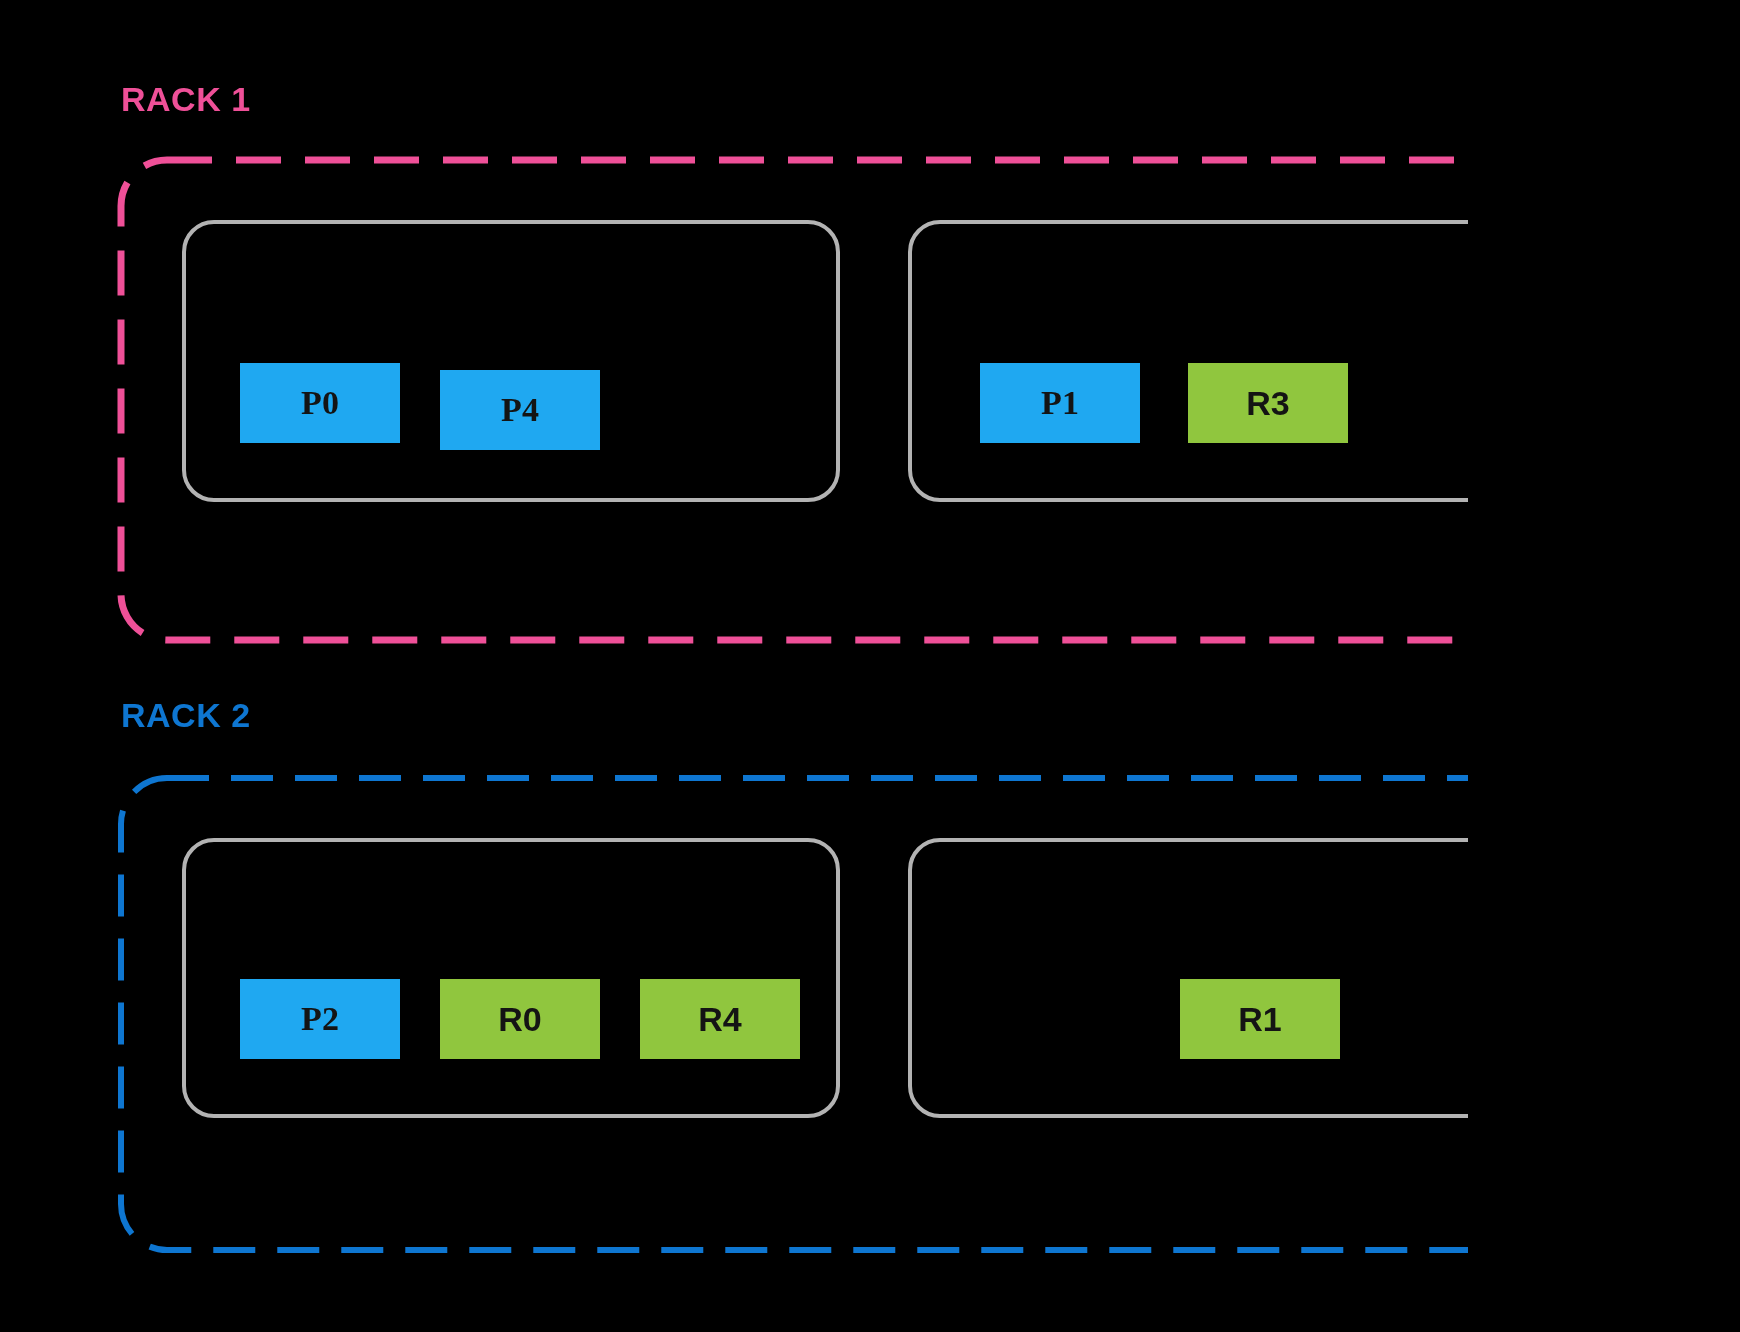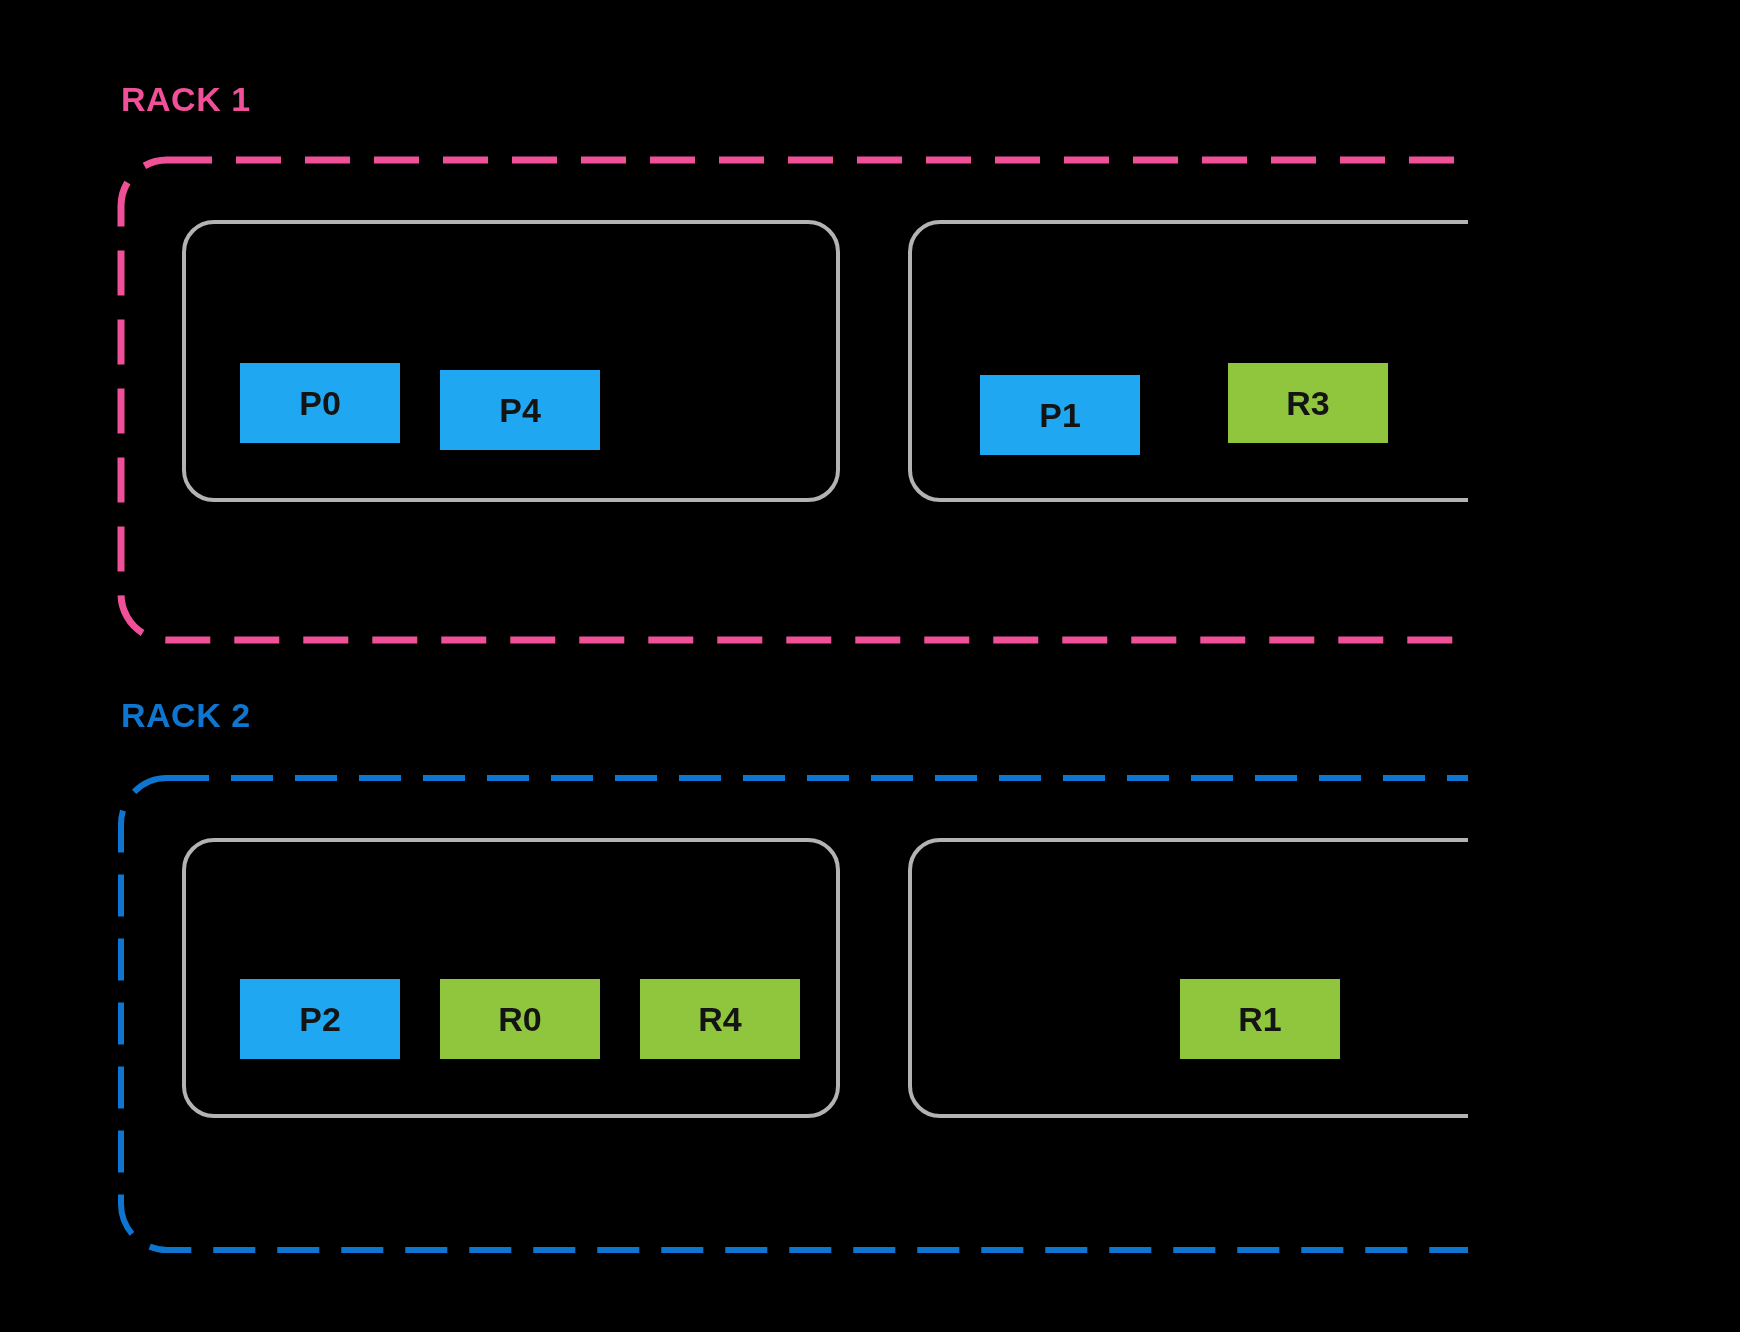--- a/index.html
+++ b/index.html
@@ -58,42 +58,42 @@
     position: absolute;
     width: 160px;
     height: 80px;
     display: flex;
     align-items: center;
     justify-content: center;
     font-weight: 700;
     font-size: 34px;
     color: var(--slot-text, #141414);
   }
-  .slot.primary { background: var(--primary-fill, #1FA8F1); }
+  .slot.primary { background: var(--primary-fill, #1FA8F1); font-family: Liberation Serif, serif; }
   .slot.replica { background: var(--replica-fill, #90C63E); }
 </style>
 </head>
 <body>
 
 <div class="stage">
 
   <div class="rack-label rack1">RACK 1</div>
 
   <svg class="rack-outline" style="left:117px; top:156px;" width="1546" height="488" aria-hidden="true">
     <rect class="outline-rack1" x="4" y="4" width="1538" height="480" rx="46"></rect>
   </svg>
 
   <div class="host" style="left:182px; top:220px; width:658px; height:282px;"></div>
   <div class="host" style="left:908px; top:220px; width:691px; height:282px;"></div>
 
   <div class="slot primary" style="left:240px; top:363px;">P0</div>
   <div class="slot primary" style="left:440px; top:370px;">P4</div>
 
-  <div class="slot primary" style="left:980px; top:363px;margin-top:12px;">P1</div>
-  <div class="slot replica" style="left:1228px; top:363px;">R3</div>
+  <div class="slot primary" style="left:980px; top:363px;">P1</div>
+  <div class="slot replica" style="left:1188px; top:363px;">R3</div>
 
   <div class="rack-label rack2">RACK 2</div>
 
   <svg class="rack-outline" style="left:117px; top:774px;" width="1546" height="482" aria-hidden="true">
     <rect class="outline-rack2" x="4" y="4" width="1538" height="472" rx="46"></rect>
   </svg>
 
   <div class="host" style="left:182px; top:838px; width:658px; height:280px;"></div>
   <div class="host" style="left:908px; top:838px; width:691px; height:280px;"></div>
 

